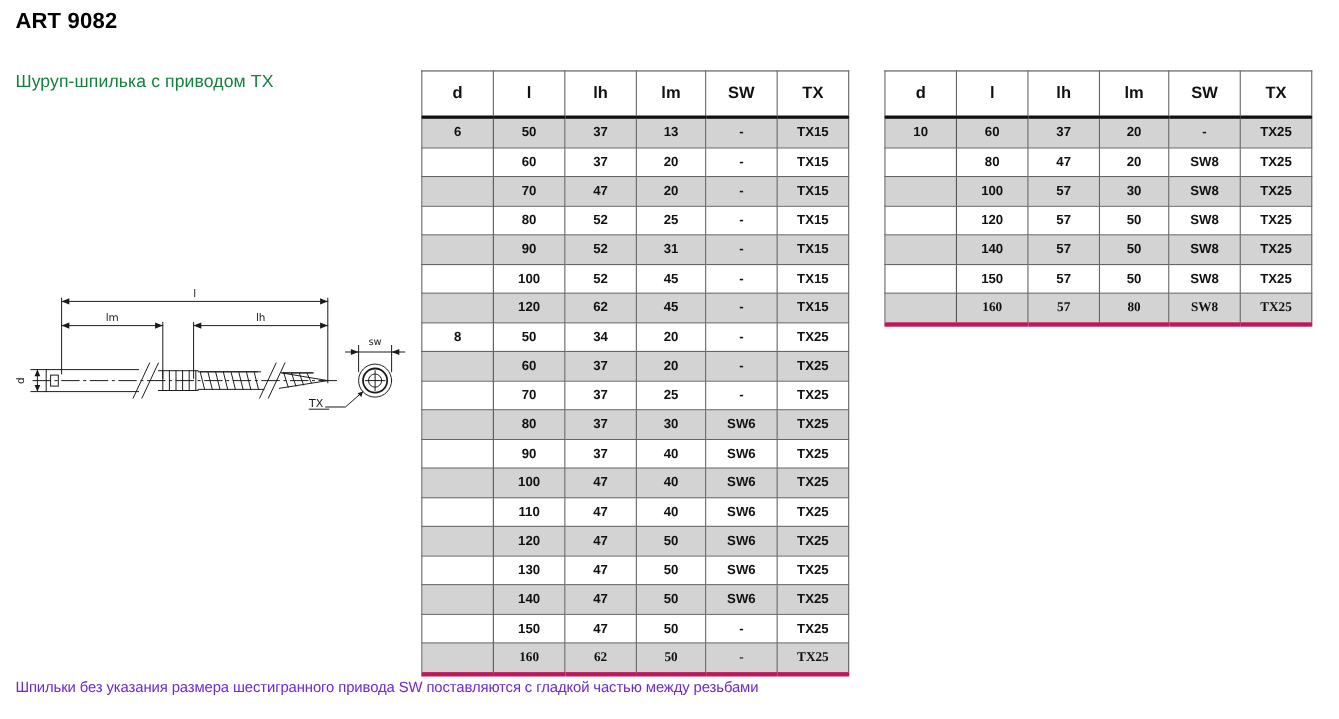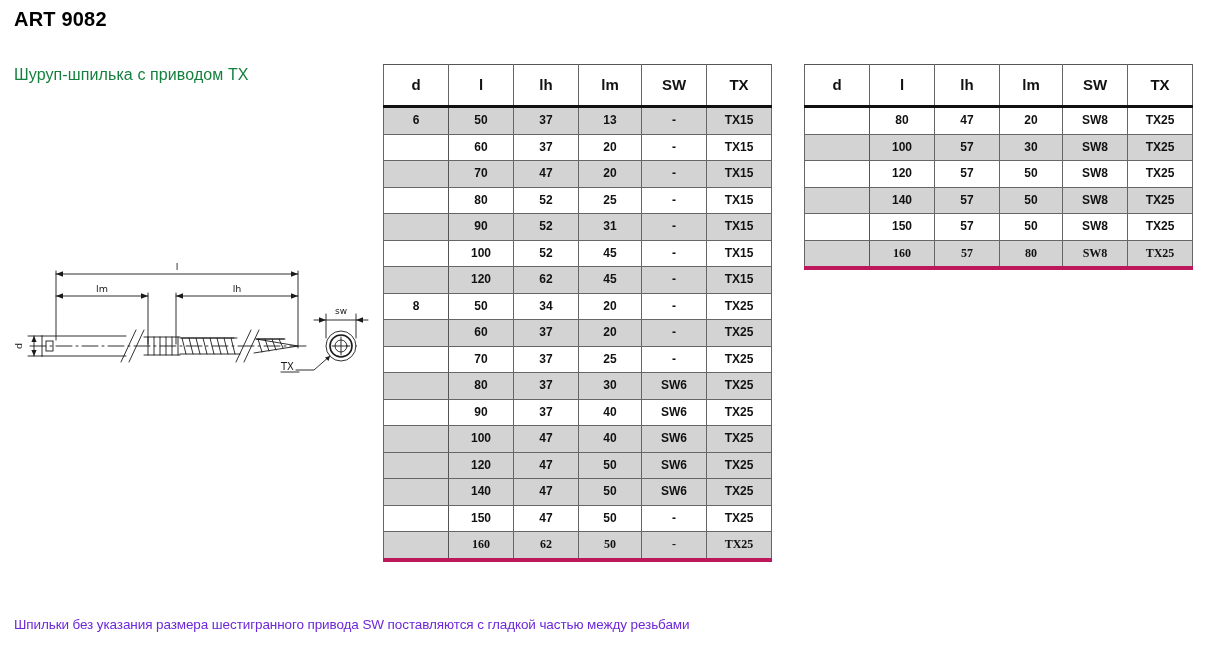--- a/index.html
+++ b/index.html
@@ -319,23 +319,39 @@
         <td class="c-tx">TX25</td>
       </tr>
       <tr class="shaded">
         <td class="c-d col-d"></td>
         <td class="c-l">100</td>
         <td class="c-lh">47</td>
         <td class="c-lm">40</td>
         <td class="c-sw">SW6</td>
         <td class="c-tx">TX25</td>
       </tr>
+      <tr>
+        <td class="c-d col-d"></td>
+        <td class="c-l">110</td>
+        <td class="c-lh">47</td>
+        <td class="c-lm">40</td>
+        <td class="c-sw">SW6</td>
+        <td class="c-tx">TX25</td>
+      </tr>
       <tr class="shaded">
         <td class="c-d col-d"></td>
         <td class="c-l">120</td>
+        <td class="c-lh">47</td>
+        <td class="c-lm">50</td>
+        <td class="c-sw">SW6</td>
+        <td class="c-tx">TX25</td>
+      </tr>
+      <tr>
+        <td class="c-d col-d"></td>
+        <td class="c-l">130</td>
         <td class="c-lh">47</td>
         <td class="c-lm">50</td>
         <td class="c-sw">SW6</td>
         <td class="c-tx">TX25</td>
       </tr>
       <tr class="shaded">
         <td class="c-d col-d"></td>
         <td class="c-l">140</td>
         <td class="c-lh">47</td>
         <td class="c-lm">50</td>
@@ -366,20 +382,28 @@
     <tr>
       <th class="c-d">d</th>
       <th class="c-l">l</th>
       <th class="c-lh">lh</th>
       <th class="c-lm">lm</th>
       <th class="c-sw">SW</th>
       <th class="c-tx">TX</th>
     </tr>
   </thead>
   <tbody id="tbody-right">
+      <tr class="shaded">
+        <td class="c-d col-d">10</td>
+        <td class="c-l">60</td>
+        <td class="c-lh">37</td>
+        <td class="c-lm">20</td>
+        <td class="c-sw">-</td>
+        <td class="c-tx">TX25</td>
+      </tr>
       <tr>
         <td class="c-d col-d"></td>
         <td class="c-l">80</td>
         <td class="c-lh">47</td>
         <td class="c-lm">20</td>
         <td class="c-sw">SW8</td>
         <td class="c-tx">TX25</td>
       </tr>
       <tr class="shaded">
         <td class="c-d col-d"></td>

